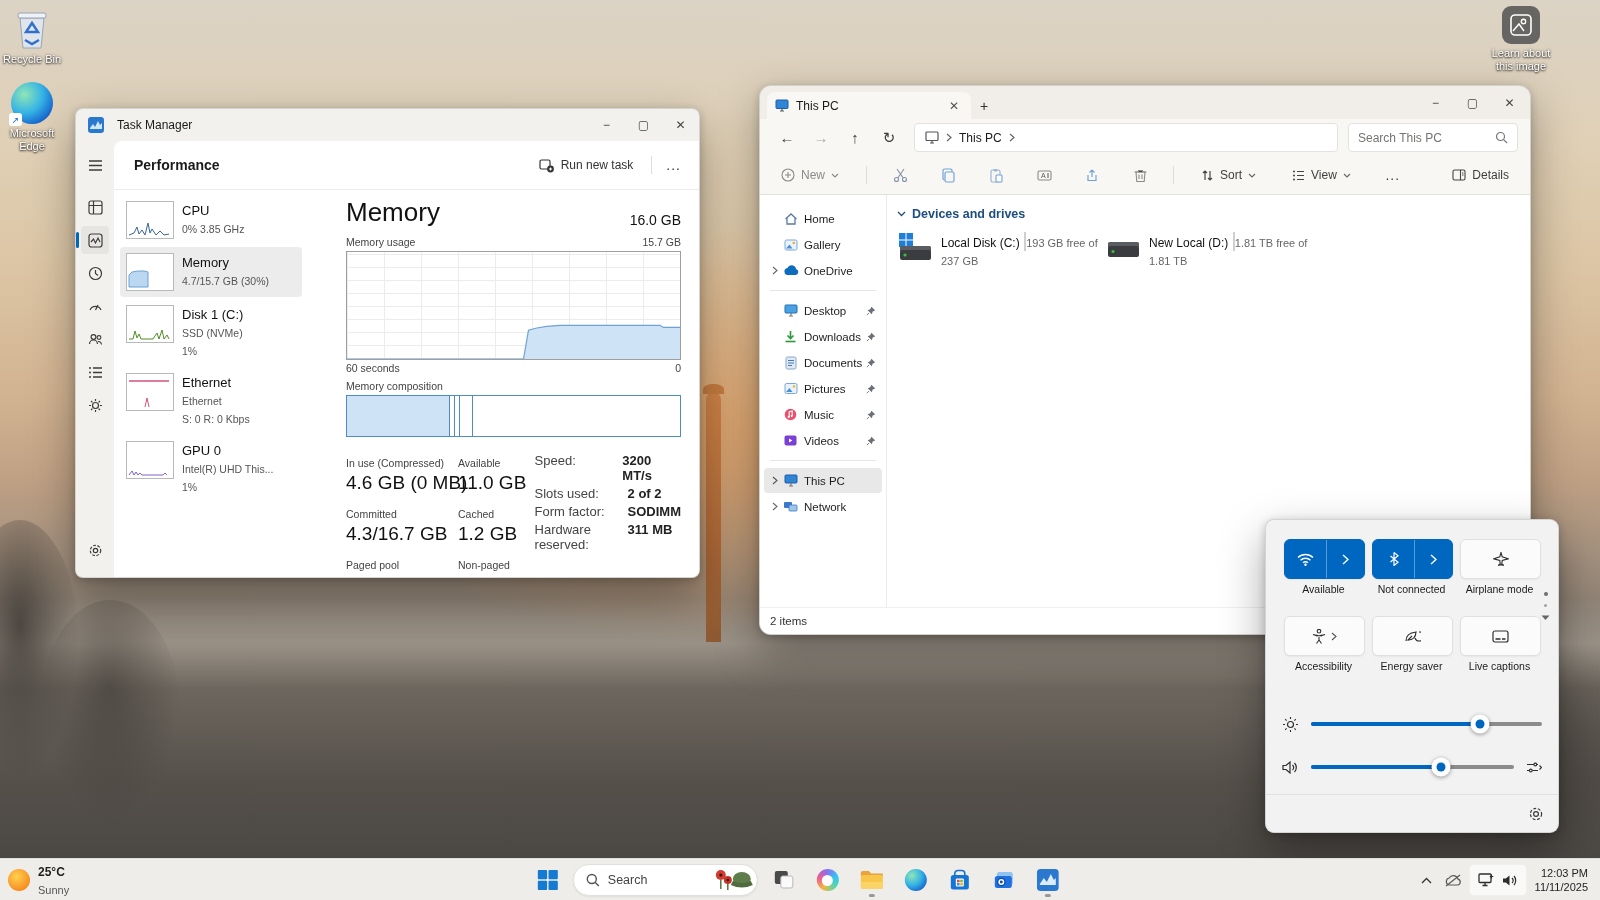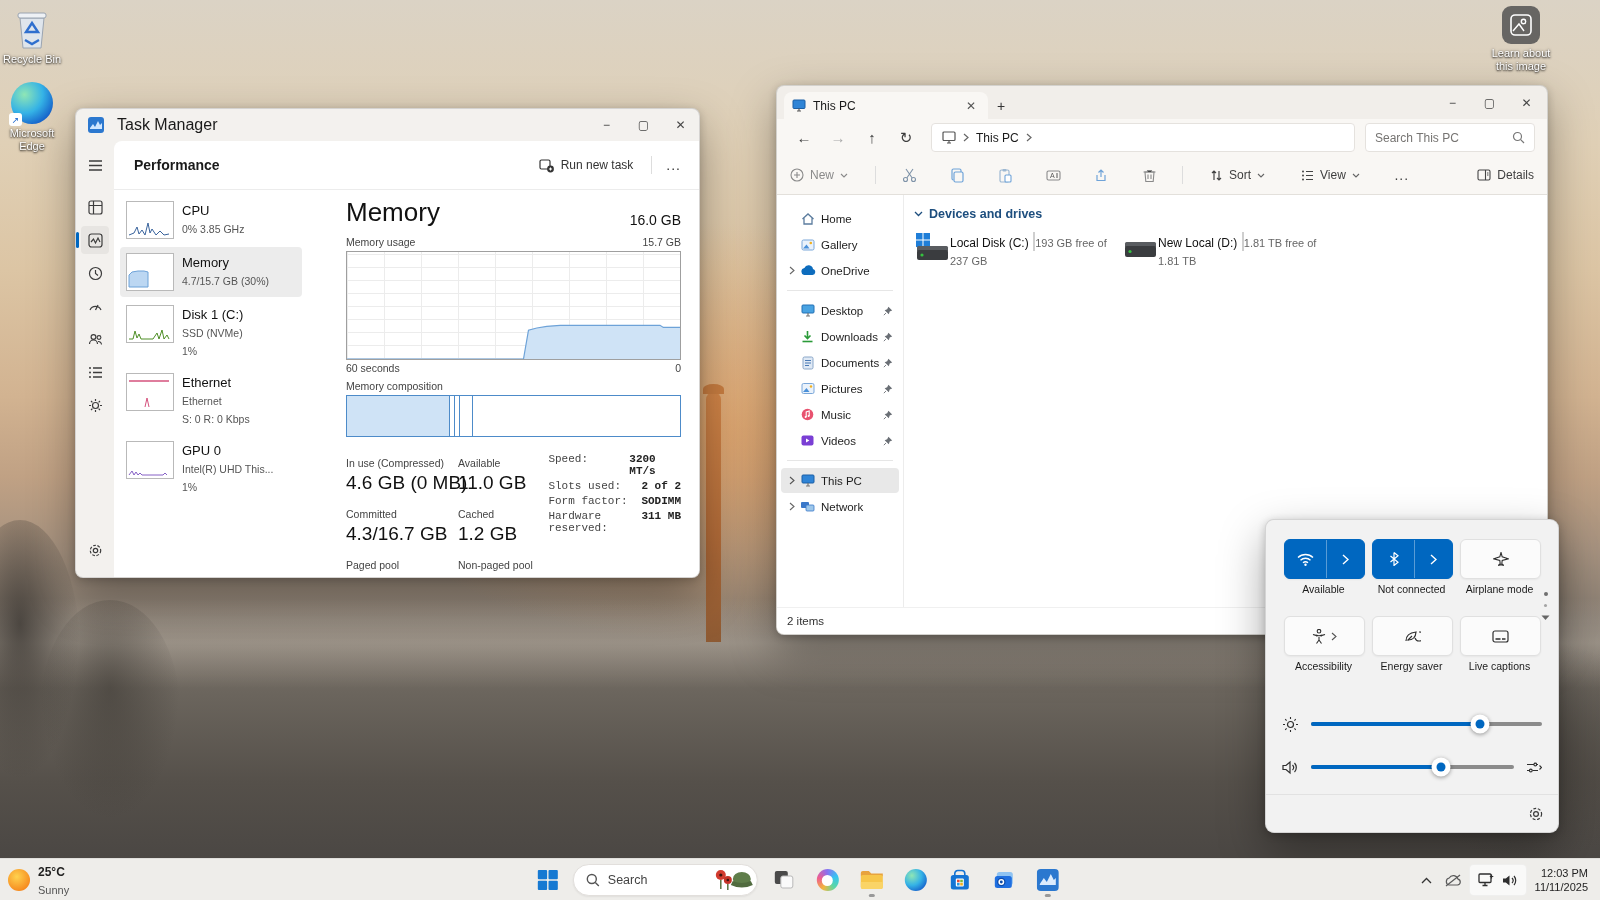--- a/index.html
+++ b/index.html
@@ -23,21 +23,21 @@
   .dicon{position:absolute;width:80px;display:flex;flex-direction:column;align-items:center;gap:3px;z-index:2;}
   .dicon .lbl{color:#fff;font-size:11px;text-align:center;line-height:1.2;text-shadow:0 1px 2px rgba(0,0,0,.85),0 0 3px rgba(0,0,0,.5);}
   
   .win{position:absolute;border-radius:8px;overflow:hidden;
        box-shadow:0 18px 45px rgba(0,0,0,.35),0 2px 8px rgba(0,0,0,.2);border:1px solid rgba(0,0,0,.12);}
   .caps{display:flex;}
   .cap{width:37px;height:28px;display:flex;align-items:center;justify-content:center;color:#444;font-size:12px;}
   
   .tm{left:75px;top:108px;width:623px;height:468px;background:#f3f1ee;z-index:5;}
   .tm-title{position:absolute;left:0;top:0;right:0;height:32px;display:flex;align-items:center;}
-  .tm-title .txt{font-size:16px;color:#1a1a1a;margin-left:13px;}
+  .tm-title .txt{font-size:12px;color:#1a1a1a;margin-left:13px;}
   .tm-title .caps{position:absolute;right:0;top:2px;}
   .tm-rail{position:absolute;left:0;top:32px;bottom:0;width:38px;display:flex;flex-direction:column;align-items:center;}
   .rail-ic{width:28px;height:28px;border-radius:4px;display:flex;align-items:center;justify-content:center;color:#3c3c3c;position:relative;margin-bottom:5px;}
   .rail-ic.sel{background:#e7e5e2;}
   .rail-ic.sel::before{content:"";position:absolute;left:-5px;top:6px;width:3px;height:16px;border-radius:2px;background:#0067c0;}
   .rail-gear{position:absolute;bottom:8px;}
   .tm-body{position:absolute;left:38px;top:32px;right:0;bottom:0;background:#fff;border-top-left-radius:8px;}
   .tm-head{height:48px;display:flex;align-items:center;border-bottom:1px solid #ececec;padding:0 14px 0 20px;}
   .tm-head .pt{font-size:14px;font-weight:700;color:#1a1a1a;}
   .tm-head .right{margin-left:auto;display:flex;align-items:center;gap:10px;color:#333;}
@@ -60,52 +60,52 @@
       repeating-linear-gradient(0deg,#ececec 0 1px,transparent 1px 13px),#fff;}
   .graph svg{position:absolute;inset:0;width:100%;height:100%;}
   .comp{position:relative;height:40px;margin-top:3px;border:1px solid #4d8bc9;background:#fff;}
   .comp .fillseg{position:absolute;left:0;top:0;bottom:0;background:#cfe3f6;border-right:1px solid #4d8bc9;}
   .comp .cline{position:absolute;top:0;bottom:0;width:1px;background:#4d8bc9;}
   .statgrid{display:flex;margin-top:16px;}
   .statcol1{width:112px;}  .statcol2{width:110px;}
   .stat{margin-bottom:10px;}
   .stat .sl{font-size:10.5px;color:#444;}
   .stat .sv{font-size:19px;font-weight:300;color:#111;margin-top:1px;white-space:nowrap;}
-  .detcol{margin-left:4px;font-size:11px;color:#222;font-family:Liberation Mono, monospace;}
+  .detcol{margin-left:4px;font-size:13px;color:#222;}
   .detrow{display:flex;margin-bottom:3px;}
   .detrow .dl{width:93px;color:#444;}
   .detrow .dv{font-weight:700;color:#222;}
   
-  .fe{left:776px;top:85px;width:770px;height:548px;background:#f1eeea;z-index:6;}
+  .fe{left:759px;top:85px;width:770px;height:548px;background:#f1eeea;z-index:6;border-radius:12px;}
   .fe-tabs{height:33px;display:flex;align-items:flex-end;position:relative;}
   .fe-tab{margin-left:7px;width:188px;height:27px;background:#f9f7f4;border-radius:8px 8px 0 0;display:flex;align-items:center;padding:0 8px;gap:7px;font-size:12px;color:#1a1a1a;}
   .fe-tab .x{margin-left:auto;color:#555;font-size:12px;padding:0 4px;}
   .fe-newtab{width:26px;height:26px;display:flex;align-items:center;justify-content:center;color:#333;font-size:14px;}
   .fe .caps{position:absolute;right:2px;top:3px;}
   .fe-nav{height:37px;background:#f9f7f4;display:flex;align-items:center;padding:0 12px;gap:4px;}
   .navbtn{width:30px;height:28px;display:flex;align-items:center;justify-content:center;color:#3e3e3e;font-size:15px;border-radius:4px;}
   .navbtn.dis{color:#a9a9a9;}
   .addr{height:27px;background:#fff;border:1px solid #e5e2de;border-radius:4px;flex:1;display:flex;align-items:center;padding:0 10px;gap:7px;font-size:12px;color:#1a1a1a;margin:0 6px;}
   .srch{height:27px;width:150px;background:#fff;border:1px solid #e5e2de;border-radius:4px;display:flex;align-items:center;padding:0 9px;font-size:12px;color:#767472;}
   .srch .mag{margin-left:auto;}
-  .fe-toolbar{height:38px;background:#f9f7f4;border-bottom:1px solid #e3e0db;display:flex;align-items:center;padding:0 4px;gap:18px;}
+  .fe-toolbar{height:38px;background:#f9f7f4;border-bottom:1px solid #e3e0db;display:flex;align-items:center;padding:0 12px;gap:18px;}
   .tbtn{display:flex;align-items:center;gap:6px;padding:0 9px;height:29px;border-radius:4px;color:#3e3e3e;font-size:12px;}
   .tbtn.icOnly{width:30px;padding:0;justify-content:center;}
   .fe-body{position:absolute;top:109px;bottom:26px;left:0;right:0;background:#fff;display:flex;}
   .fe-side{width:127px;border-right:1px solid #ececec;padding-top:10px;box-sizing:border-box;}
   .srow{height:25px;display:flex;align-items:center;font-size:11.5px;color:#1d1d1d;margin:1px 4px;border-radius:4px;position:relative;padding-left:4px;}
   .srow.sel{background:#e8e8e8;}
   .srow .chv{width:14px;display:flex;justify-content:center;}
   .srow .sic{width:17px;display:flex;justify-content:center;margin-right:5px;}
   .srow .pin{position:absolute;right:6px;}
   .sdiv{height:1px;background:#e6e6e6;margin:7px 10px;}
   .fe-main{flex:1;padding:12px 0 0 10px;}
   .ghead{display:flex;align-items:center;gap:6px;font-size:12.5px;font-weight:700;color:#1d4e7e;}
   .drives{display:flex;margin-top:12px;}
-  .drive{width:208px;display:flex;}
+  .drive{width:208px;display:flex;gap:8px;}
   .dinfo .dn{font-size:12px;color:#111;}
   .dbar{width:155px;height:9px;border:1px solid #cfcfcf;background:#e9e9e9;margin-top:3px;position:relative;}
   .dbar .df{position:absolute;left:0;top:0;bottom:0;background:#2b7cd3;}
   .dinfo .dfree{font-size:11px;color:#666;margin-top:3px;}
   .fe-status{position:absolute;left:0;right:0;bottom:0;height:26px;background:#fff;border-top:1px solid #f0f0f0;display:flex;align-items:center;padding-left:10px;font-size:11.5px;color:#333;}
   
   .qs{left:1265px;top:519px;width:292px;height:312px;background:#f2f2f2;z-index:8;border-radius:9px;}
   .tile{position:absolute;width:79px;height:38px;border-radius:6px;background:#fbfbfb;border:1px solid #e0e0e0;display:flex;align-items:center;justify-content:center;color:#2e2e2e;box-shadow:0 1px 2px rgba(0,0,0,.05);}
   .tile.on{background:#0067c0;border-color:#0067c0;color:#fff;}
   .tile.split{justify-content:flex-start;padding:0;}

